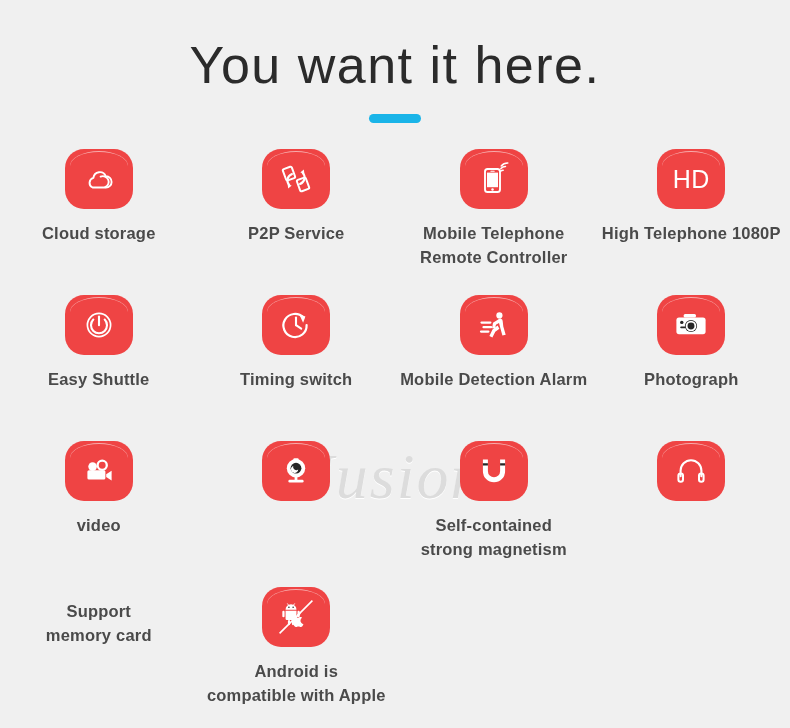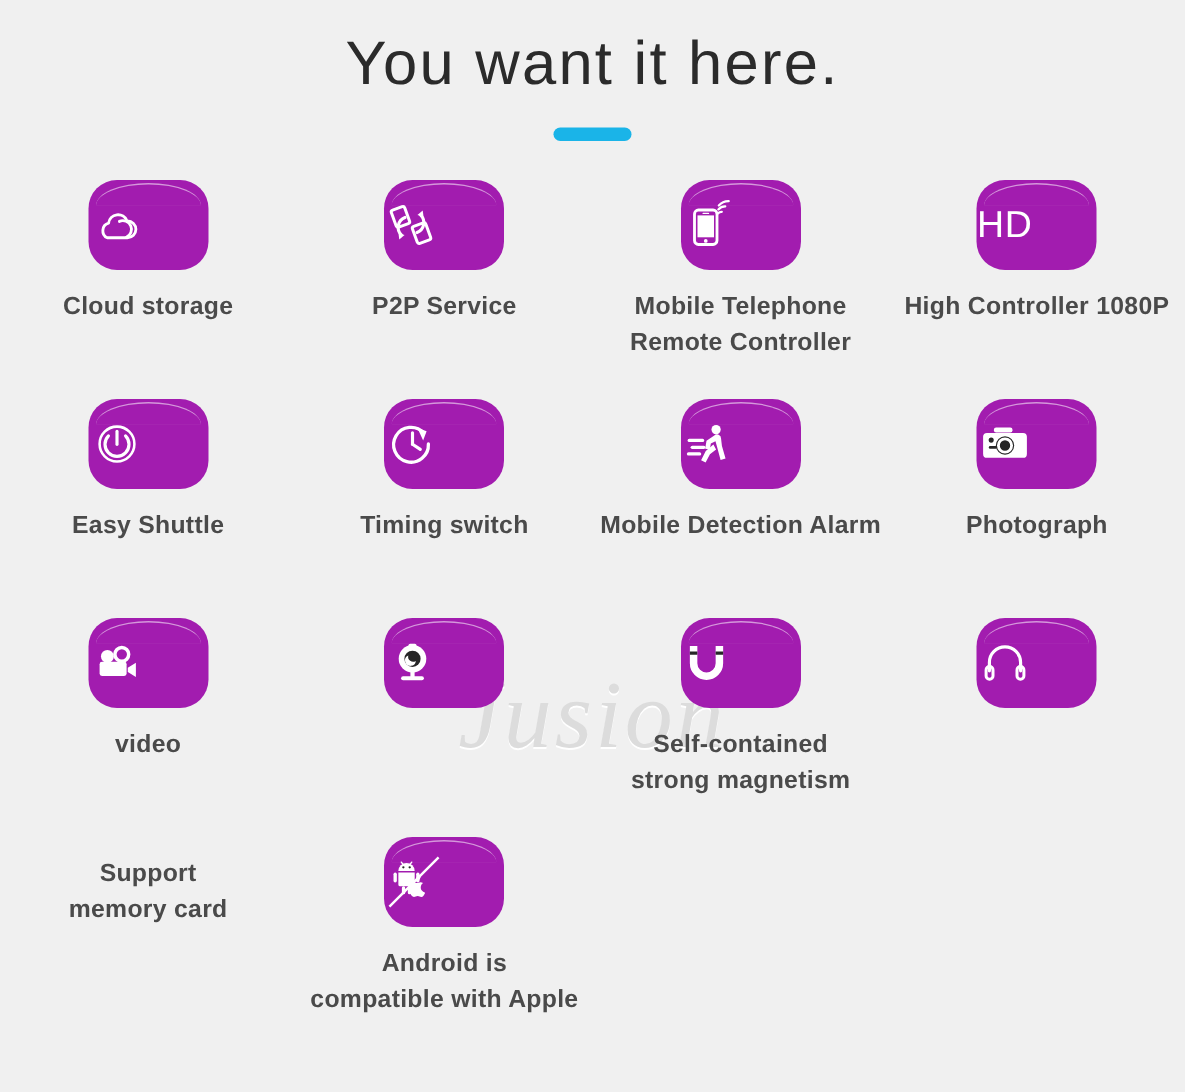--- a/index.html
+++ b/index.html
@@ -16,26 +16,26 @@
     position: relative;
   }
 
   
   .header {
     padding-top: 18px;
     text-align: center;
   }
   .header-title {
     font-family: "Liberation Sans", sans-serif;
-    font-size: 41px;
+    font-size: 52px;
     font-weight: 300;
     letter-spacing: 1.5px;
     color: #2b2b2b;
     line-height: 1.2;
-    margin: 0;
+    margin: 16px;
   }
   .header-rule {
     width: 52px;
     height: 9px;
     border-radius: 5px;
     background: #1ab4e8;
     margin: 18px auto 0 auto;
   }
 
   
@@ -70,27 +70,27 @@
     height: 146px;
     display: flex;
     flex-direction: column;
     align-items: center;
     padding-top: 8px;
     box-sizing: border-box;
   }
   .cell.empty { visibility: hidden; }
 
   .icon-tile {
-    width: 80px;
+    width: 68px;
     height: 60px;
     border-radius: 19px;
-    background: #a21caf;
+    background: #ef4444;
     display: flex;
     align-items: center;
-    justify-content: flex-start;
+    justify-content: center;
     position: relative;
     overflow: hidden;
     flex: none;
   }
   
   .icon-tile::before {
     content: "";
     position: absolute;
     top: 2px;
     left: 5px;
@@ -175,21 +175,21 @@
       </svg>
     </div>
     <div class="cell-label">Mobile Telephone
 Remote Controller</div>
   </div>
 
   <div class="cell">
     <div class="icon-tile">
       <span class="hd-text">HD</span>
     </div>
-    <div class="cell-label">High Controller 1080P</div>
+    <div class="cell-label">High Telephone 1080P</div>
   </div>
 
   <div class="cell">
     <div class="icon-tile">
       <svg width="38" height="38" viewBox="0 0 38 38" aria-hidden="true">
         <circle cx="19" cy="19" r="11.6" fill="none" stroke="#ffffff" stroke-width="1.7"></circle>
         <path d="M13.3 13.6 a8 8 0 1 0 11.4 0" fill="none" stroke="#ffffff" stroke-width="2.1" stroke-linecap="round"></path>
         <line x1="19" y1="10.6" x2="19" y2="19.2" stroke="#ffffff" stroke-width="2.1" stroke-linecap="round"></line>
       </svg>
     </div>

